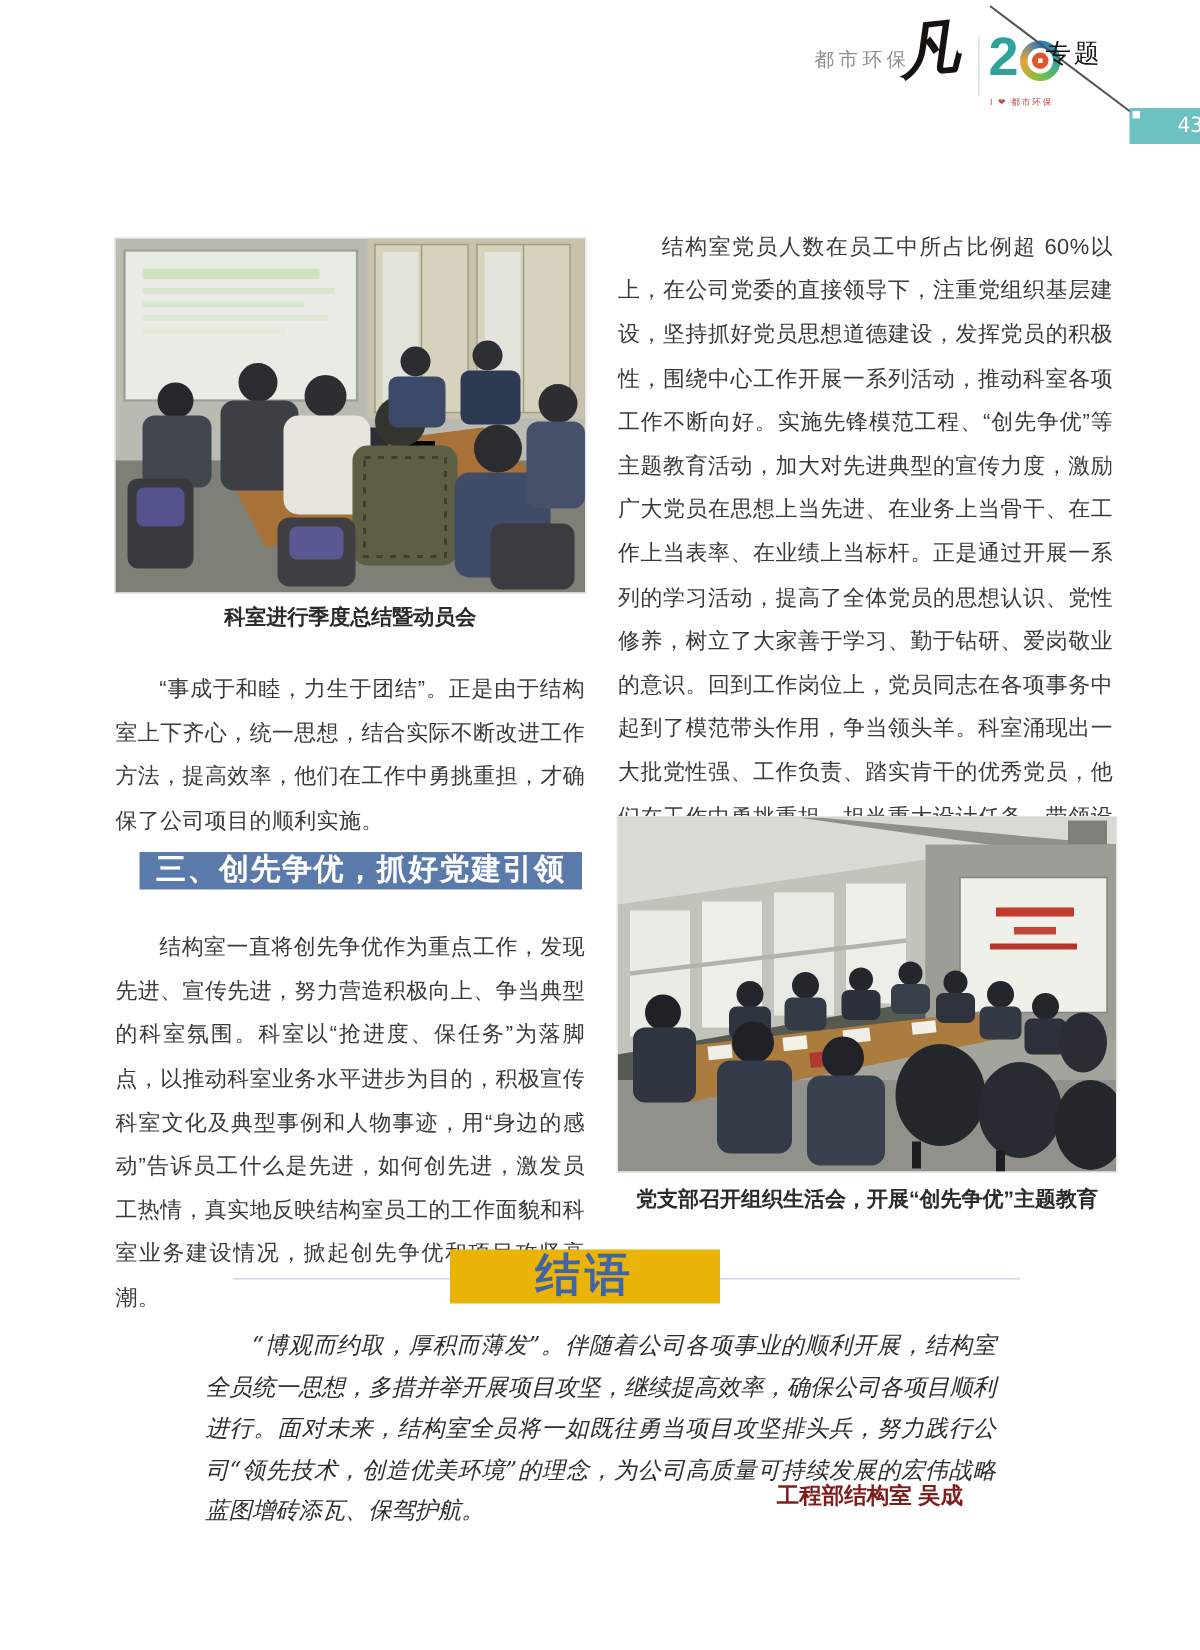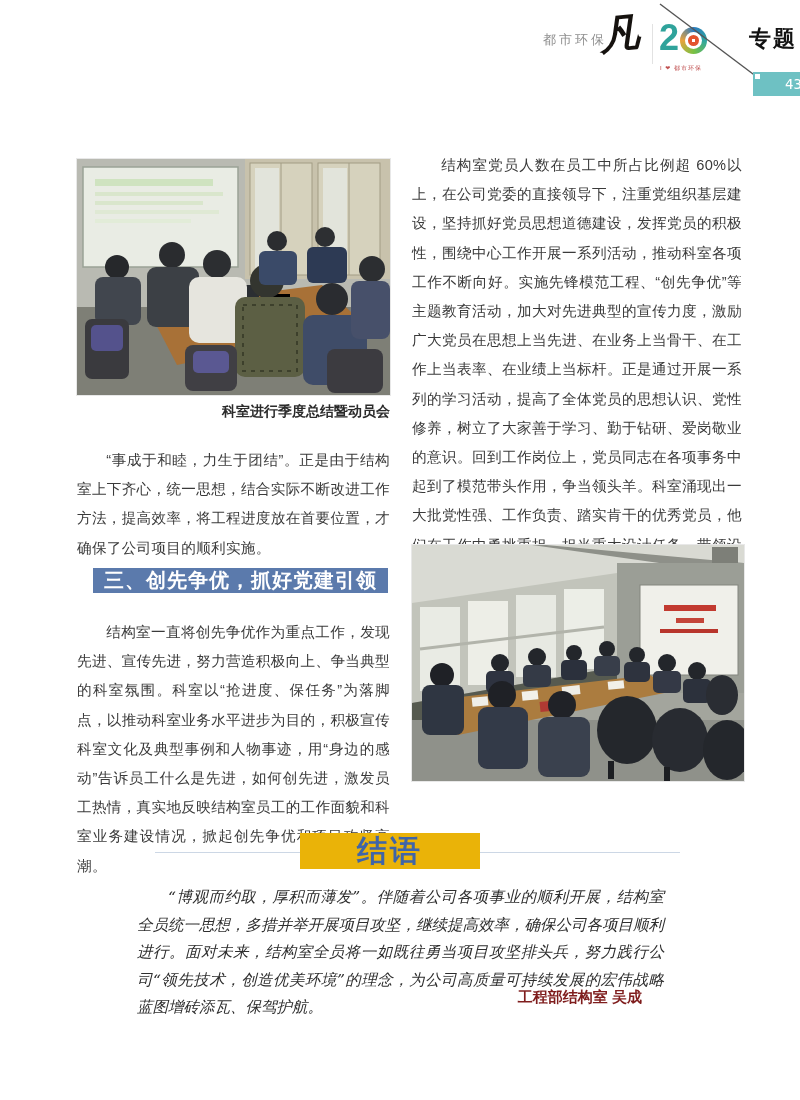--- a/index.html
+++ b/index.html
@@ -13,32 +13,32 @@
   .header-divider{left:652px;top:24px;width:1px;height:40px;background:#e2e2e2;}
   .logo-20{left:659px;top:20px;display:flex;align-items:flex-start;}
   .logo-2{font-size:36px;font-weight:bold;color:#2fa39b;line-height:1;
           font-family:"Liberation Sans",sans-serif;}
   .logo-0{width:27px;height:27px;border-radius:50%;margin-left:1px;margin-top:7px;position:relative;
           background:conic-gradient(#2b7bbf,#2ea6a0,#7ac143,#e8a33d,#2b7bbf);}
   .logo-0-inner{position:absolute;left:5px;top:5px;width:17px;height:17px;border-radius:50%;background:#ffffff;}
   .logo-0-dot{position:absolute;left:8px;top:8px;width:11px;height:11px;border-radius:50%;background:#e2542e;}
   .logo-0-core{position:absolute;left:12px;top:12px;width:3px;height:3px;background:#fff;}
   .logo-sub{left:660px;top:64px;font-size:6px;color:#c05050;letter-spacing:1px;white-space:nowrap;}
-  .topic-tag{left:749px;top:24px;font-size:22px;font-weight:bold;color:#131313;letter-spacing:2px;}
+  .topic-tag{left:697px;top:24px;font-size:17px;font-weight:normal;color:#131313;letter-spacing:2px;}
   .diag-svg{left:600px;top:0;width:200px;height:100px;}
   .pagenum-box{left:753px;top:72px;width:47px;height:24px;background:#6ec1c3;}
   .pagenum-sq{position:absolute;left:2px;top:2px;width:5px;height:5px;background:#ffffff;}
   .pagenum{position:absolute;left:17px;top:0;width:100%;height:100%;display:flex;align-items:center;
            justify-content:center;color:#ffffff;font-size:14px;font-family:"DejaVu Sans Mono",monospace;}
   
   .photo{box-shadow:0 0 0 1px #e8e8e8;}
   .photo svg{display:block;}
   .photo1{left:77px;top:159px;width:313px;height:236px;}
   .photo2{left:412px;top:545px;width:332px;height:236px;}
-  .caption{font-size:14px;font-weight:bold;color:#2b2b2b;text-align:right;}
+  .caption{font-size:14px;font-weight:bold;color:#2b2b2b;text-align:center;}
   .caption1{left:77px;top:403px;width:313px;}
   .caption2{left:412px;top:791px;width:332px;}
   
   .body-text{font-size:14.6px;line-height:29.2px;color:#3a3a3a;text-align:justify;
              text-indent:2em;letter-spacing:0.3px;}
   .left-para1{left:77px;top:446px;width:313px;}
   .left-para2{left:77px;top:618px;width:313px;}
   .right-para1{left:412px;top:151px;width:330px;}
   .section-bar{left:93px;top:568px;width:295px;height:25px;background:#5b7aac;color:#ffffff;
                font-size:20px;font-weight:bold;text-align:center;line-height:25px;letter-spacing:1px;}
@@ -119,21 +119,21 @@
 
       <rect x="8" y="160" width="44" height="60" rx="7" fill="#3a3a3e"></rect>
       <rect x="14" y="166" width="32" height="26" rx="5" fill="#54528c"></rect>
       <rect x="108" y="186" width="52" height="46" rx="8" fill="#403f44"></rect>
       <rect x="116" y="192" width="36" height="22" rx="5" fill="#5a5892"></rect>
       <rect x="250" y="190" width="56" height="44" rx="8" fill="#3c3b40"></rect>
     </svg>
   </div>
   <div class="abs caption caption1">科室进行季度总结暨动员会</div>
 
-  <div class="abs body-text left-para1">“事成于和睦，力生于团结”。正是由于结构室上下齐心，统一思想，结合实际不断改进工作方法，提高效率，将工程进度放在首要位置，才确保了公司项目的顺利实施。</div>
+  <div class="abs body-text left-para1">“事成于和睦，力生于团结”。正是由于结构室上下齐心，统一思想，结合实际不断改进工作方法，提高效率，他们在工作中勇挑重担，才确保了公司项目的顺利实施。</div>
 
   <div class="abs section-bar">三、创先争优，抓好党建引领</div>
 
   <div class="abs body-text left-para2">结构室一直将创先争优作为重点工作，发现先进、宣传先进，努力营造积极向上、争当典型的科室氛围。科室以“抢进度、保任务”为落脚点，以推动科室业务水平进步为目的，积极宣传科室文化及典型事例和人物事迹，用“身边的感动”告诉员工什么是先进，如何创先进，激发员工热情，真实地反映结构室员工的工作面貌和科室业务建设情况，掀起创先争优和项目攻坚高潮。</div>
 
   <div class="abs body-text right-para1">结构室党员人数在员工中所占比例超 60%以上，在公司党委的直接领导下，注重党组织基层建设，坚持抓好党员思想道德建设，发挥党员的积极性，围绕中心工作开展一系列活动，推动科室各项工作不断向好。实施先锋模范工程、“创先争优”等主题教育活动，加大对先进典型的宣传力度，激励广大党员在思想上当先进、在业务上当骨干、在工作上当表率、在业绩上当标杆。正是通过开展一系列的学习活动，提高了全体党员的思想认识、党性修养，树立了大家善于学习、勤于钻研、爱岗敬业的意识。回到工作岗位上，党员同志在各项事务中起到了模范带头作用，争当领头羊。科室涌现出一大批党性强、工作负责、踏实肯干的优秀党员，他们在工作中勇挑重担，担当重大设计任务，带领设计团队发扬团结拼搏精神，全身心投入项目攻坚，是各大项目保障进度、保证质量的坚强后盾。</div>
 
   <div class="abs photo photo2">
     <svg viewBox="0 0 332 236" width="332" height="236">
       <rect width="332" height="236" fill="#a3a59d"></rect>
@@ -186,19 +186,20 @@
       <circle cx="150" cy="160" r="14" fill="#202227"></circle>
         <rect x="126" y="172" width="52" height="60" rx="9" fill="#3a414e"></rect>
       <ellipse cx="215" cy="185" rx="30" ry="34" fill="#24272c"></ellipse>
       <ellipse cx="268" cy="195" rx="28" ry="32" fill="#282b31"></ellipse>
       <ellipse cx="315" cy="205" rx="24" ry="30" fill="#24272c"></ellipse>
       <rect x="196" y="216" width="6" height="18" fill="#1c1e22"></rect>
       <rect x="252" y="222" width="6" height="14" fill="#1c1e22"></rect>
       <ellipse cx="310" cy="150" rx="16" ry="20" fill="#2a2d33"></ellipse>
     </svg>
   </div>
+  <div class="abs caption caption2">党支部召开组织生活会，开展“创先争优”主题教育</div>
 
   <div class="abs concl-line"></div>
   <div class="abs concl-heading">结语</div>
   <div class="abs concl-body">“博观而约取，厚积而薄发”。伴随着公司各项事业的顺利开展，结构室全员统一思想，多措并举开展项目攻坚，继续提高效率，确保公司各项目顺利进行。面对未来，结构室全员将一如既往勇当项目攻坚排头兵，努力践行公司“领先技术，创造优美环境”的理念，为公司高质量可持续发展的宏伟战略蓝图增砖添瓦、保驾护航。</div>
   <div class="abs byline">工程部结构室 吴成</div>
 
 </div>
 
 </body></html>

